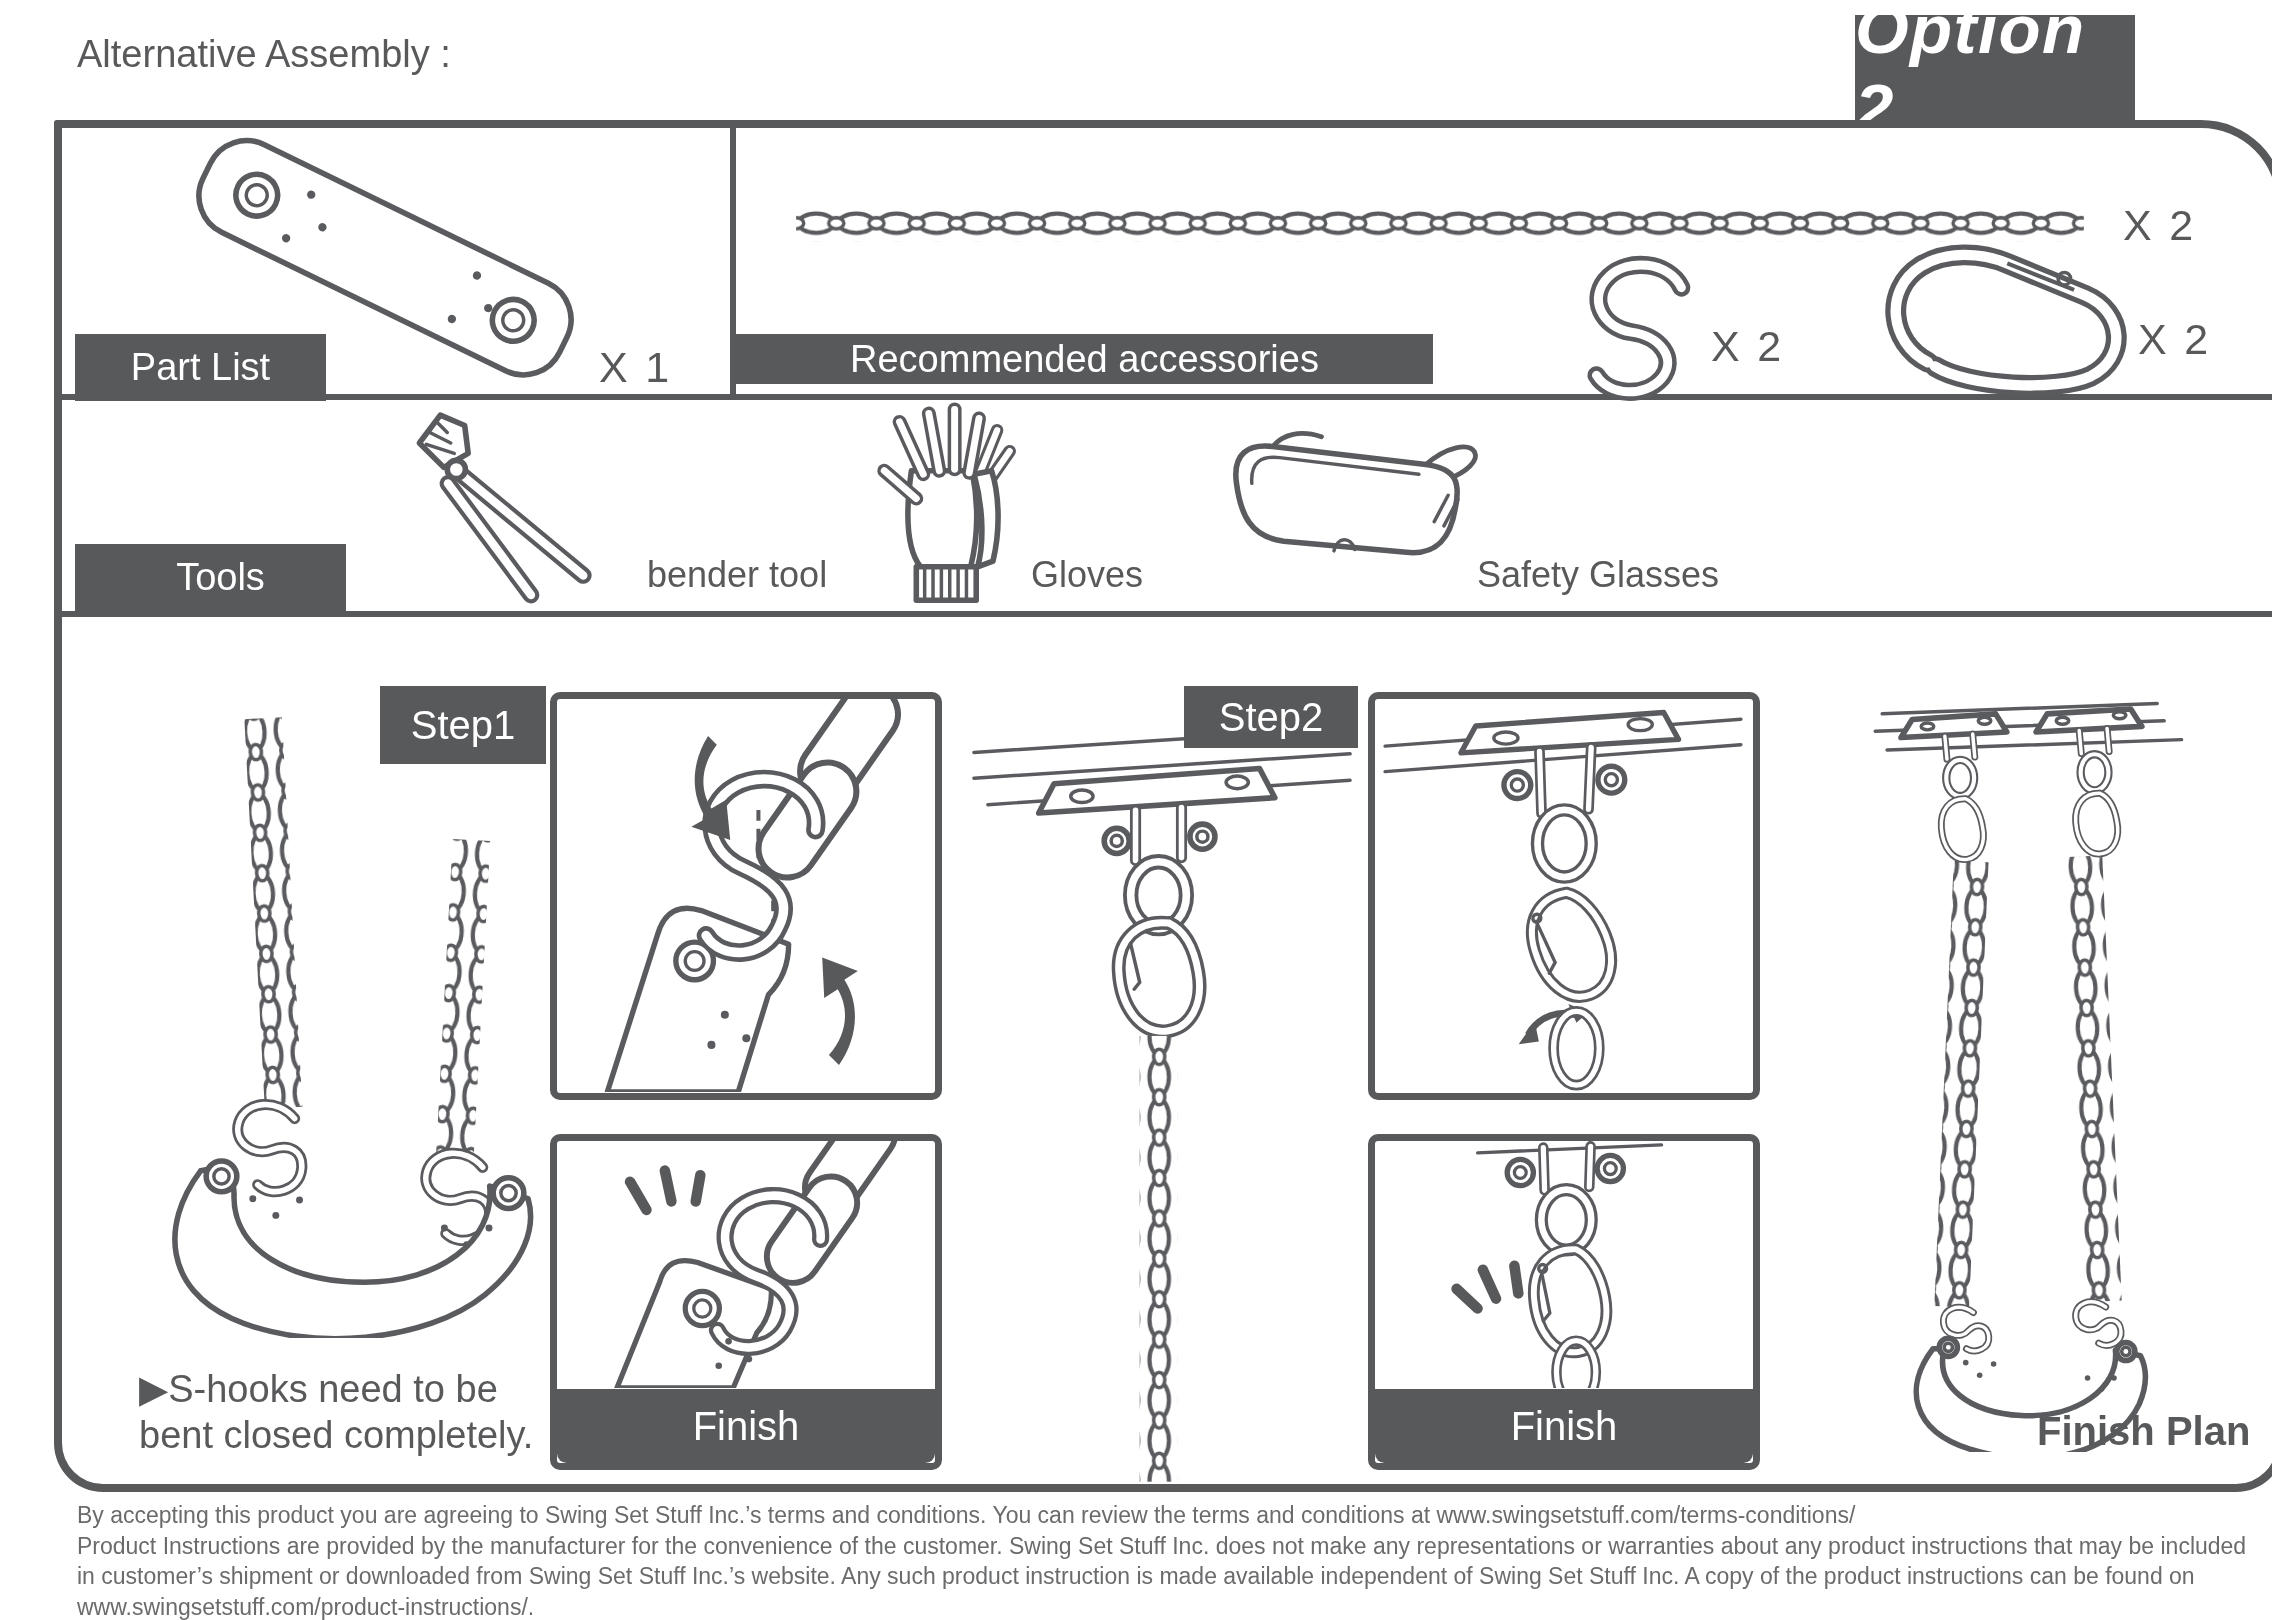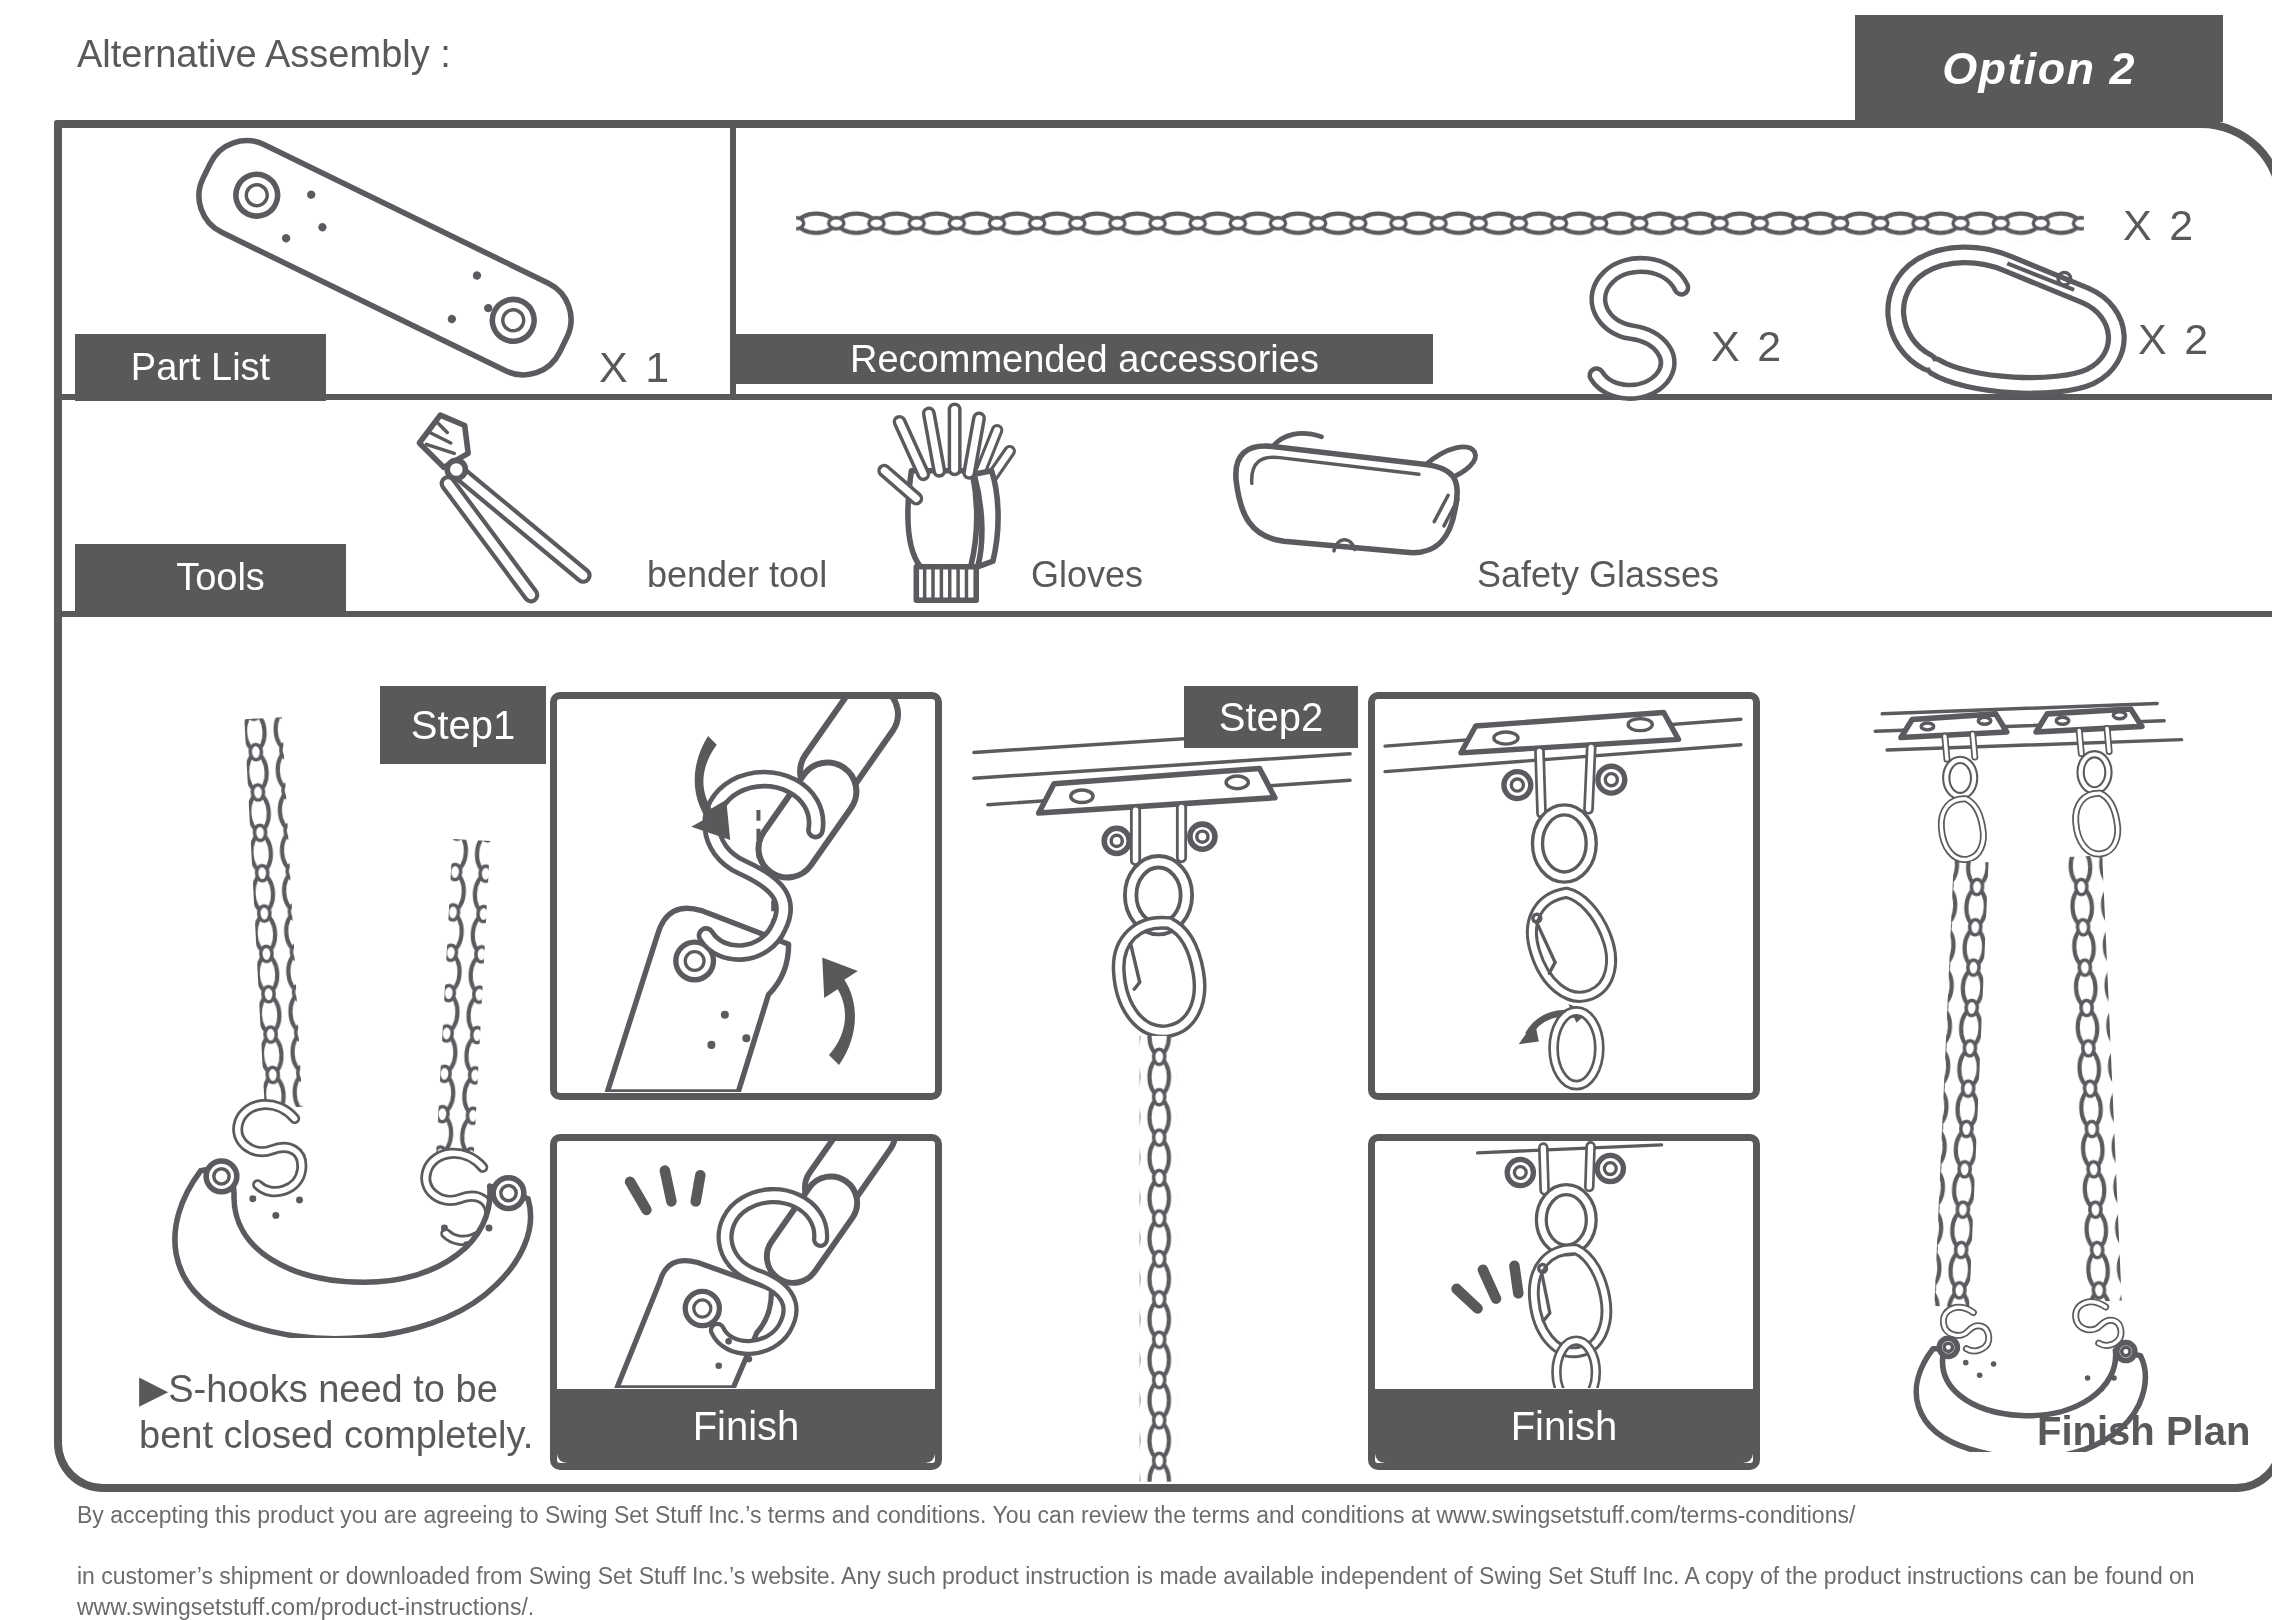--- a/index.html
+++ b/index.html
@@ -18,22 +18,22 @@
   .ln{fill:#fff;stroke:#5a5b5e;stroke-width:9;}
   .ol{fill:#fff;stroke:#5a5b5e;stroke-width:8;stroke-linejoin:round;}
   .thin{fill:none;stroke:#5a5b5e;stroke-width:5;stroke-linecap:round;}
   .t-out{fill:none;stroke:#5a5b5e;stroke-linecap:round;stroke-linejoin:round;}
   .t-in{fill:none;stroke:#ffffff;stroke-linecap:round;stroke-linejoin:round;}
   .mark{stroke:#58595b;stroke-width:16;stroke-linecap:round;}
   .arrowfill{fill:#58595b;stroke:none;}
   .dash{stroke:#5a5b5e;stroke-width:6;fill:none;stroke-dasharray:16 12;}
   .dot{fill:#5a5b5e;stroke:none;}
   #title{position:absolute;left:44px;top:33px;font-size:38px;color:#58595b;}
-  #optionBadge{position:absolute;left:1822px;top:15.3px;width:368px;height:107px;background:#58595b;color:#fff;
-               display:flex;align-items:center;justify-content:center;font-size:45px;font-weight:bold;font-style:italic;letter-spacing:1.4px;}
+  #optionBadge{position:absolute;left:1822px;top:15.3px;width:280px;height:107px;background:#58595b;color:#fff;
+               display:flex;align-items:center;justify-content:center;font-size:69px;font-weight:bold;font-style:italic;letter-spacing:1.4px;}
   .footline{position:absolute;left:44px;font-size:23px;color:#6a6b6d;white-space:nowrap;}
   .note{position:absolute;left:106px;font-size:38px;color:#58595b;white-space:nowrap;}
   #finishPlanLbl{position:absolute;left:2004px;top:1409px;font-size:40px;font-weight:bold;color:#58595b;}
 </style>
 </head>
 <body>
 
 <div id="canvas">
 
   
@@ -332,17 +332,18 @@
       <circle cx="235" cy="1034" r="4" class="dot"></circle>
     <circle cx="370" cy="1054" r="4" class="dot"></circle>
       <circle cx="390" cy="1070" r="4" class="dot"></circle>
       <circle cx="408" cy="1054" r="4" class="dot"></circle>
   </svg>
 
   <div id="finishPlanLbl">Finish Plan</div>
 
   
   <div class="footline" style="top:1502px;">By accepting this product you are agreeing to Swing Set Stuff Inc.’s terms and conditions. You can review the terms and conditions at www.swingsetstuff.com/terms-conditions/</div>
+  <div class="footline" style="top:1533px;">Product Instructions are provided by the manufacturer for the convenience of the customer. Swing Set Stuff Inc. does not make any representations or warranties about any product instructions that may be included</div>
   <div class="footline" style="top:1563px;">in customer’s shipment or downloaded from Swing Set Stuff Inc.’s website. Any such product instruction is made available independent of Swing Set Stuff Inc.  A copy of the product instructions can be found on</div>
   <div class="footline" style="top:1594px;">www.swingsetstuff.com/product-instructions/.</div>
 
 </div>
 
 
 </body></html>

